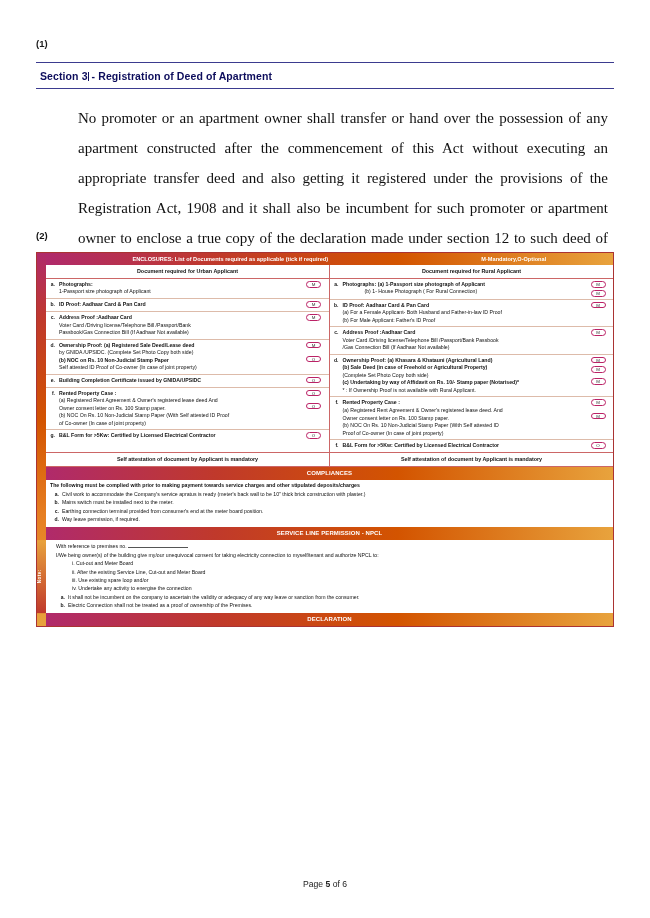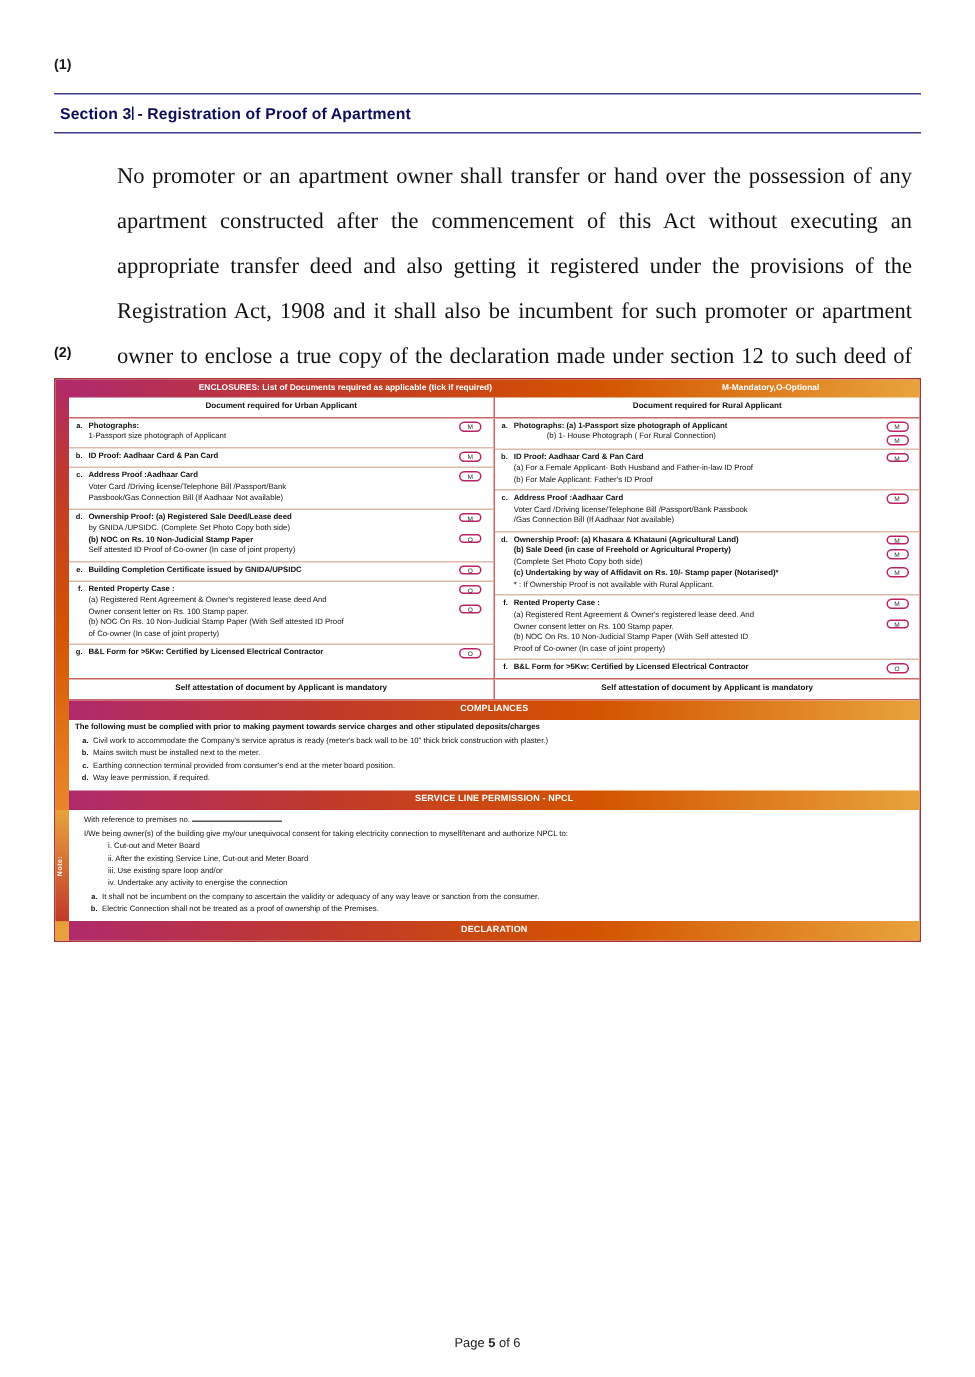--- a/index.html
+++ b/index.html
@@ -244,38 +244,38 @@
     display: inline-block;
     border-bottom: 0.7px solid #555;
     width: 60px;
     height: 5px;
   }
 
   .footer {
     position: absolute;
     left: 0;
     right: 0;
-    bottom: 18px;
+    bottom: 29px;
     text-align: center;
     font-size: 8.6px;
     color: #222;
   }
   .footer b { font-weight: bold; }
 </style>
 </head>
 <body>
 
 <div class="page">
 
   <div class="sec1-num">(1)</div>
 
   <div class="sec1-wrap">
     <div class="rule-top"></div>
     <div class="sec1-title">
-      <span>Section 3</span><span class="caret"></span><span> - Registration of Proof of Apartment</span>
+      <span>Section 3</span><span class="caret"></span><span> - Registration of Deed of Apartment</span>
     </div>
     <div class="rule-top" style="border-top:1.2px solid #3b3b8f;"></div>
     <div class="sec1-body">No promoter or an apartment owner shall transfer or hand over the possession of any apartment constructed after the commencement of this Act without executing an appropriate transfer deed and also getting it registered under the provisions of the Registration Act, 1908 and it shall also be incumbent for such promoter or apartment owner to enclose a true copy of the declaration made under section 12 to such deed of transfer.</div>
     <div class="rule-bottom"></div>
   </div>
 
   <div class="sec2-num">(2)</div>
 
   <div class="form">
     <div class="sideband"></div>

